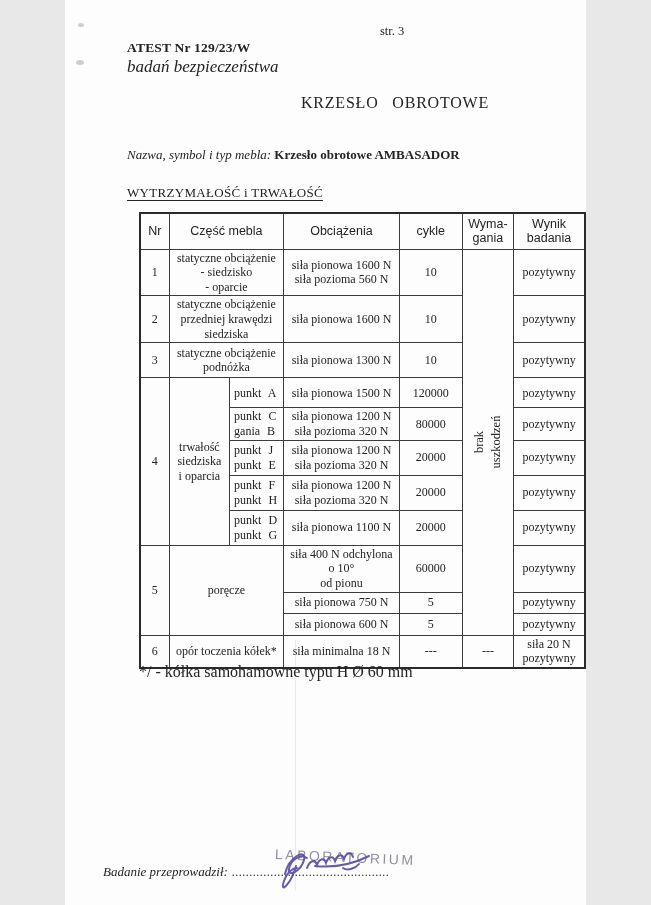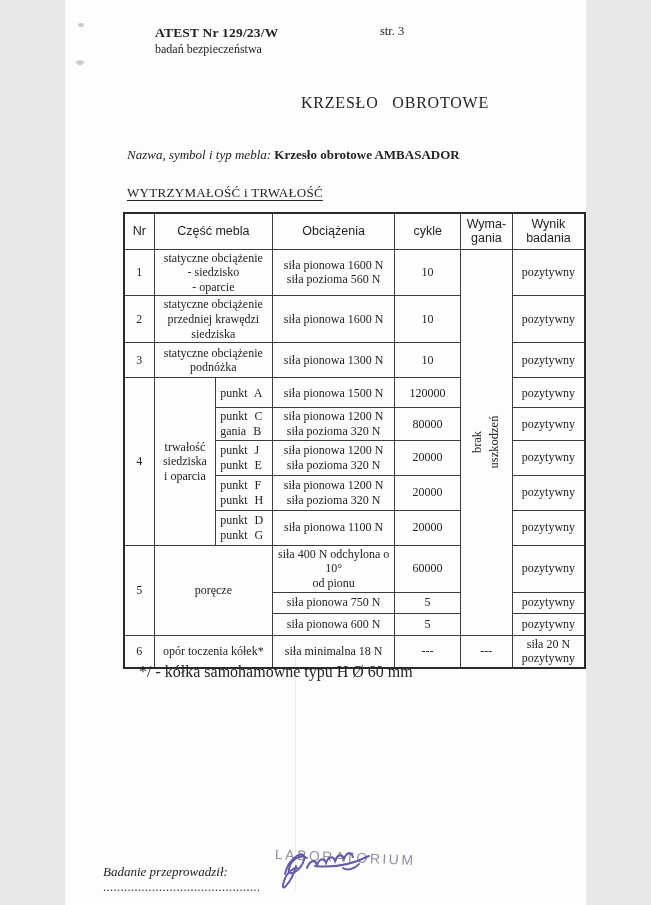--- a/index.html
+++ b/index.html
@@ -10,21 +10,21 @@
     background: #fdfdfd;
     font-family: "Liberation Serif", serif;
     color: #232323;
     overflow: hidden;
     margin: 0 auto;
   }
   .pos { position: absolute; }
 
   .page-number { font-size: 12.5px; }
   .doc-number { font-size: 13.5px; font-weight: bold; letter-spacing: .2px; }
-  .doc-subtitle { font-size: 12px; margin-top: 1px; }
+  .doc-subtitle { font-size: 17px; font-style: italic; margin-top: 1px; }
   .doc-title {
     font-size: 16px; letter-spacing: .8px; word-spacing: 9px;
     text-underline-offset: 3px;
   }
   .name-line { font-size: 13px; }
   .name-label { font-style: italic; }
   .name-value { font-weight: bold; }
   .section-heading {
     font-size: 13px; letter-spacing: .3px;
     text-decoration: underline; text-underline-offset: 3px;
@@ -71,37 +71,37 @@
 <body>
 
 <div class="page">
 
   <div class="speck" style="left:13px; top:23px; width:6px; height:4px;"></div>
   <div class="speck" style="left:11px; top:60px; width:8px; height:5px;"></div>
   <div class="streak" style="left:230px; top:640px; height:250px;"></div>
 
   <div class="pos page-number" style="left:315px; top:24px;">str. 3</div>
 
-  <div class="pos" style="left:62px; top:25px;margin-left:28px;">
+  <div class="pos" style="left:62px; top:40px;">
     <div class="doc-number">ATEST Nr 129/23/W</div>
     <div class="doc-subtitle">badań bezpieczeństwa</div>
   </div>
 
   <div class="pos" style="left:0; top:94px; width:660px; text-align:center;">
     <span class="doc-title">KRZESŁO OBROTOWE</span>
   </div>
 
   <div class="pos section-heading" style="left:62px; top:185px;">WYTRZYMAŁOŚĆ i TRWAŁOŚĆ</div>
 
   <div class="pos name-line" style="left:62px; top:147px;">
     <span class="name-label">Nazwa, symbol i typ mebla:</span>
     <span class="name-value">Krzesło obrotowe AMBASADOR</span>
   </div>
 
-  <div class="pos" style="left:58px; top:212px;">
+  <div class="pos" style="left:74px; top:212px;">
     <table class="spec">
       <colgroup>
         <col style="width:35px">
           <col style="width:67px">
           <col style="width:70px">
         <col style="width:155px">
           <col style="width:79px">
           <col style="width:54px">
           <col style="width:79px">
       </colgroup>
@@ -255,21 +255,21 @@
           </td>
         </tr>
       </tbody>
     </table>
   </div>
 
   <div class="pos footnote" style="left:74px; top:663px;">*/ - kółka samohamowne typu H Ø 60 mm</div>
 
   <div class="pos stamp" style="left:210px; top:846px; color:#6f6880;">LABORATORIUM</div>
 
-  <div class="pos sig-row" style="left:38px; top:864px;flex-direction:column;">
+  <div class="pos sig-row" style="left:38px; top:864px;">
     <span class="sig-label">Badanie przeprowadził:</span>
     <span class="sig-dots">.............................................</span>
   </div>
 
   <svg class="pos" style="left:198px; top:840px;" width="130" height="58" viewBox="0 0 130 58">
     <g fill="none" stroke="#5a4fa0" stroke-width="2" stroke-linecap="round" opacity="0.92">
       <path d="M22,34 C26,16 44,8 41,20 C38,31 24,38 26,29 C28,19 38,14 44,18"></path>
       <path d="M33,26 C29,42 16,56 21,41 C24,32 30,28 34,28"></path>
       <path d="M44,28 C47,20 52,19 54,25 C56,19 61,17 63,23 C65,17 70,15 72,21 C74,15 79,13 81,19 C83,13 88,11 90,17"></path>
       <path d="M52,26 C70,28 90,24 106,16"></path>

